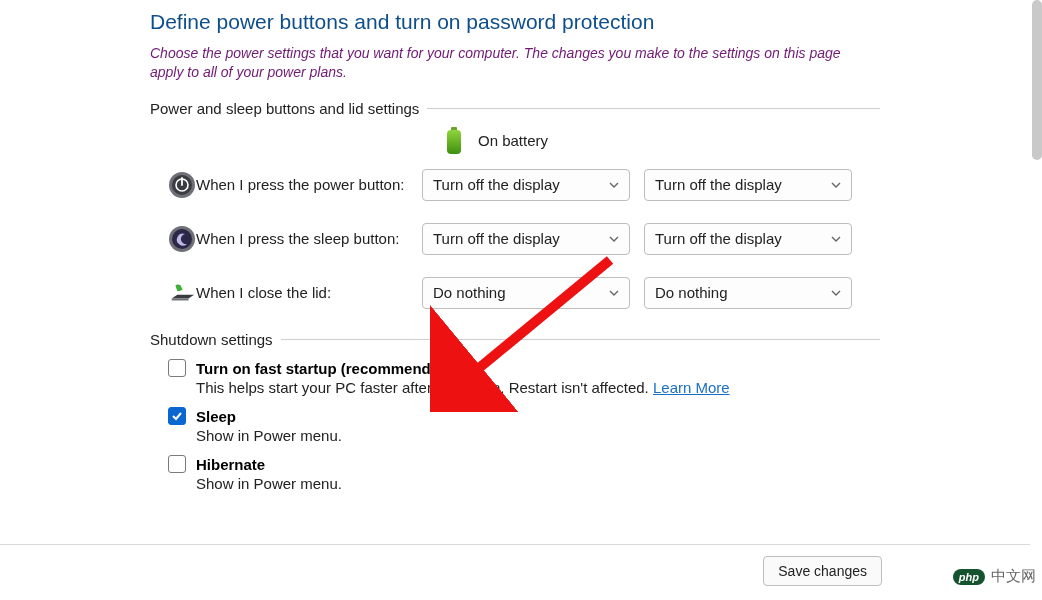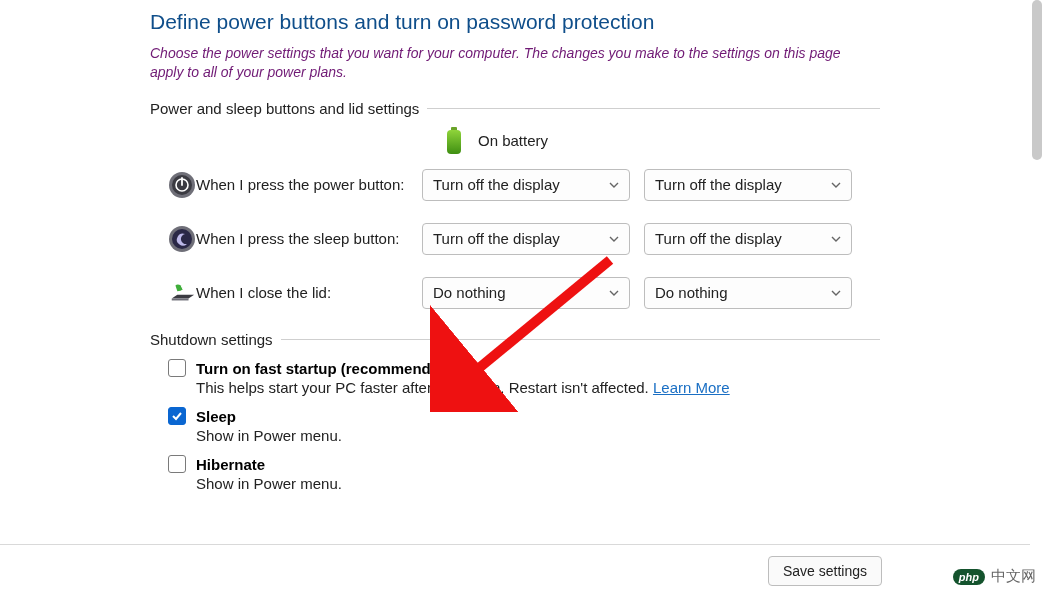--- a/index.html
+++ b/index.html
@@ -344,21 +344,21 @@
         </div>
         <div class="chk-label"><span class="bold">Hibernate</span></div>
       </div>
       <div class="chk-sub">Show in Power menu.</div>
 
     </div>
   </div>
 
   <div class="bottom-sep"></div>
   <div class="btn-row">
-    <div class="btn">Save settings</div>
+    <div class="btn">Save changes</div>
   </div>
 
   <div class="scrollbar-track">
     <div class="scrollbar-thumb"></div>
   </div>
 
   <div class="watermark">
     <span class="php-badge">php</span>
     <span>中文网</span>
   </div>

